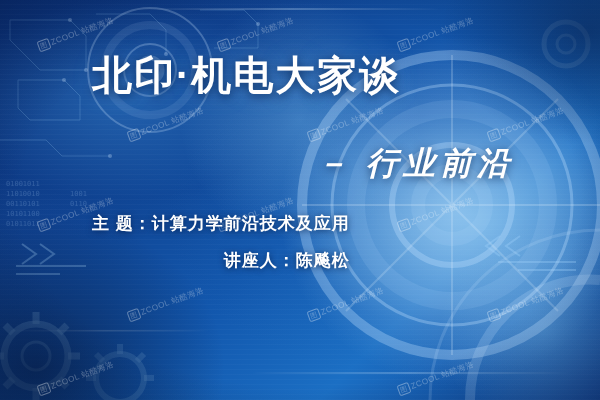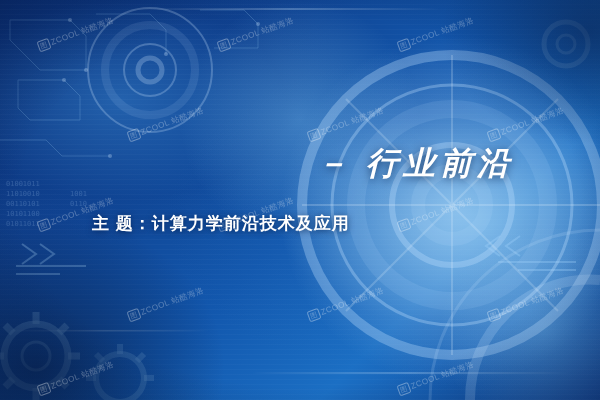--- a/index.html
+++ b/index.html
@@ -297,22 +297,26 @@
     <div class="wm" style="left:216px; top:208px;"><span class="wm-mark">图</span><span>ZCOOL 站酷海洛</span></div>
     <div class="wm" style="left:396px; top:208px;"><span class="wm-mark">图</span><span>ZCOOL 站酷海洛</span></div>
     <div class="wm" style="left:126px; top:298px;"><span class="wm-mark">图</span><span>ZCOOL 站酷海洛</span></div>
     <div class="wm" style="left:306px; top:298px;"><span class="wm-mark">图</span><span>ZCOOL 站酷海洛</span></div>
     <div class="wm" style="left:486px; top:298px;"><span class="wm-mark">图</span><span>ZCOOL 站酷海洛</span></div>
     <div class="wm" style="left:36px;  top:372px;"><span class="wm-mark">图</span><span>ZCOOL 站酷海洛</span></div>
     <div class="wm" style="left:396px; top:372px;"><span class="wm-mark">图</span><span>ZCOOL 站酷海洛</span></div>
   </div>
 
   <div class="content">
+    <div class="main-title">北印·机电大家谈</div>
     <div class="subtitle">－ 行业前沿</div>
 
     <div class="info-block">
       <div class="info-row">
         <span class="lbl">主    题：</span><span class="val">计算力学前沿技术及应用</span>
       </div>
+      <div class="info-row">
+        <span class="lbl">讲座人：</span><span class="val">陈飚松</span>
+      </div>
     </div>
   </div>
 
 </div>
 
 </body></html>

